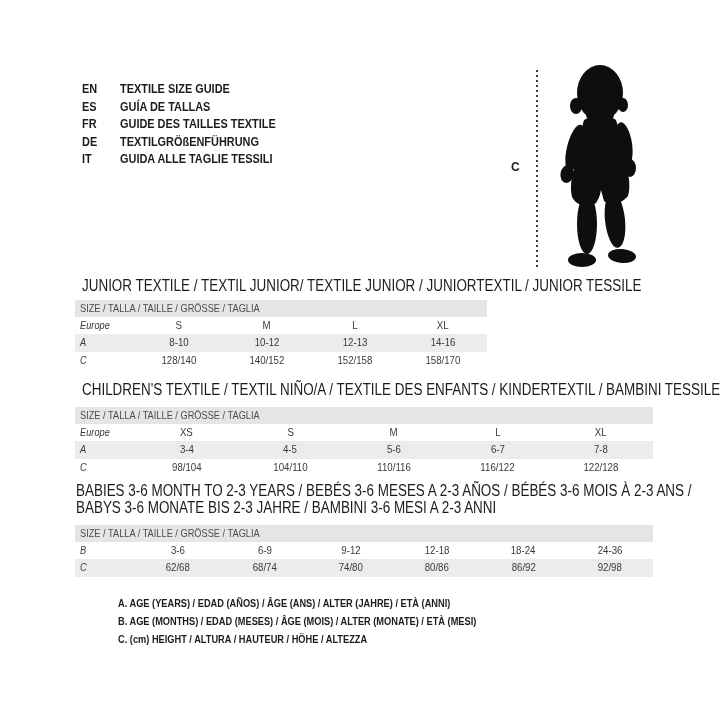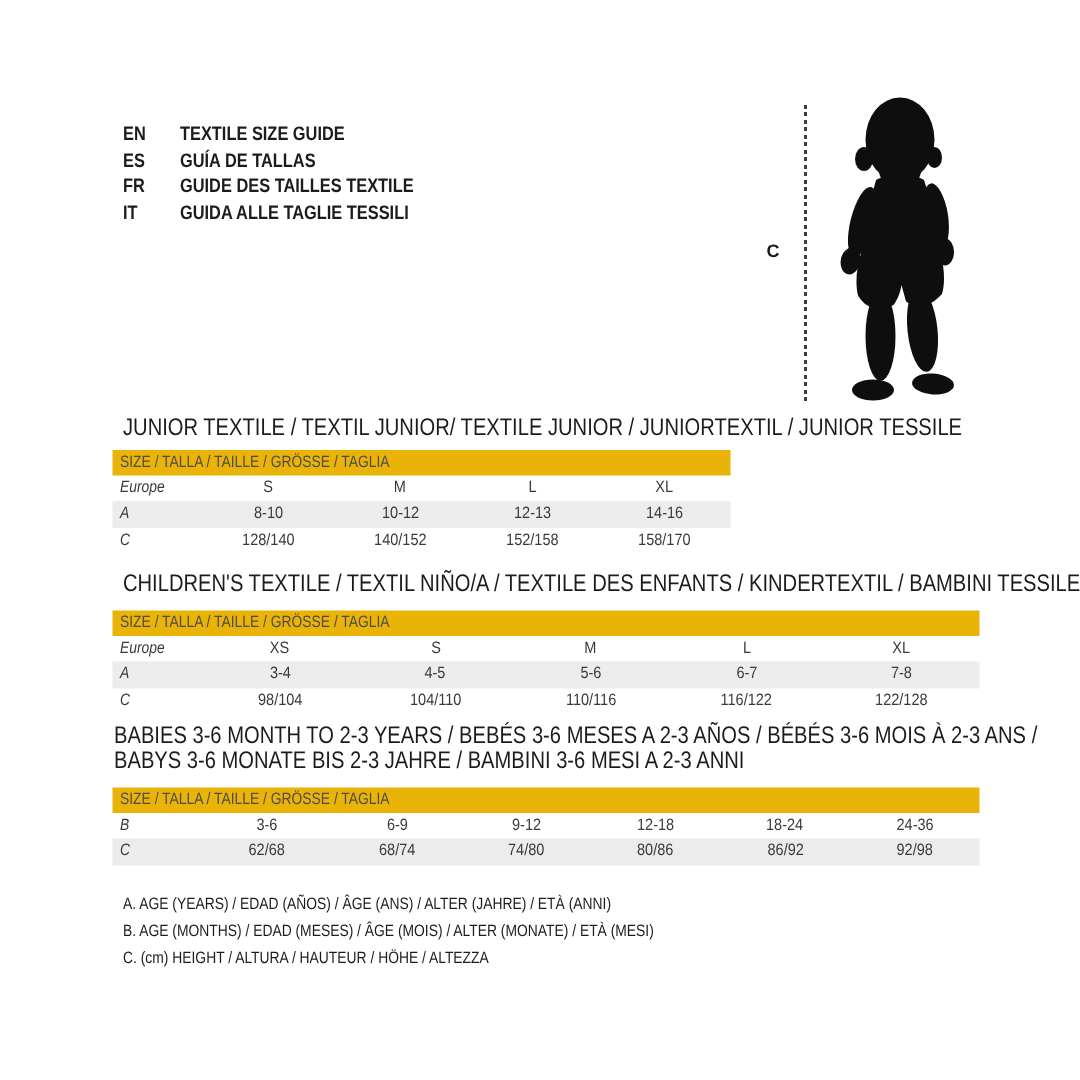--- a/index.html
+++ b/index.html
@@ -20,53 +20,57 @@
   #measure-line  { position:absolute; left:536px; top:70px; width:2px; height:198px;
                    background:repeating-linear-gradient(#3c3c3c 0 2.5px, transparent 2.5px 5px); }
   #measure-label { position:absolute; left:511px; top:160px; font-weight:700; font-size:12px; color:#1c1c1c; }
   #baby-figure   { position:absolute; left:550px; top:62px; width:102px; height:212px; }
 
   
   .sec-title { position:absolute; font-weight:400; font-size:16px; line-height:17px; color:#1c1c1c; }
 
   
   .sg-table { position:absolute; font-size:11px; color:#3a3a3a; }
-  .thead { height:17px; line-height:17px; background:#eab308; color:#4c4c4c; padding-left:5px; }
+  .thead { height:17px; line-height:17px; background:#e5e5e5; color:#4c4c4c; padding-left:5px; }
   .trow  { display:flex; height:17.4px; line-height:17.4px; }
   .trow.shade { background:#ececec; }
   .tlabel { flex:0 0 55px; padding-left:5px;font-style:italic; }
   .tcell  { flex:1; text-align:center; }
   #table-junior   { left:75px; top:300px; width:412px; }
   #table-children { left:75px; top:407px; width:578px; }
   #table-babies   { left:75px; top:525px; width:578px; }
   #title-junior   { left:82px; top:277px; }
   #title-children { left:82px; top:381px; }
   #title-babies   { left:76px; top:482px; }
 
   
   #legend { position:absolute; left:82px; top:594px; }
-  .legend-line { font-weight:400; font-size:11px; line-height:18px; color:#1c1c1c; }
+  .legend-line { font-weight:700; font-size:11px; line-height:18px; color:#1c1c1c;margin-left:36px; }
 </style>
 </head>
 <body>
 
 <div id="canvas">
 
   <div id="lang-list">
     <div class="lang-row">
       <span class="lang-code"><span class="cnd">EN</span></span>
       <span><span class="cnd">TEXTILE SIZE GUIDE</span></span>
     </div>
     <div class="lang-row">
       <span class="lang-code"><span class="cnd">ES</span></span>
       <span><span class="cnd">GUÍA DE TALLAS</span></span>
     </div>
     <div class="lang-row">
       <span class="lang-code"><span class="cnd">FR</span></span>
       <span><span class="cnd">GUIDE DES TAILLES TEXTILE</span></span>
+    </div>
+    <div class="lang-row">
+      <span class="lang-code"><span class="cnd">DE</span></span>
+      <span><span class="cnd">TEXTILGRÖßENFÜHRUNG</span></span>
     </div>
     <div class="lang-row">
       <span class="lang-code"><span class="cnd">IT</span></span>
       <span><span class="cnd">GUIDA ALLE TAGLIE TESSILI</span></span>
     </div>
   </div>
 
   <div id="measure-line"></div>
   <div id="measure-label">C</div>
   <svg id="baby-figure" viewBox="0 0 102 212" xmlns="http://www.w3.org/2000/svg">

